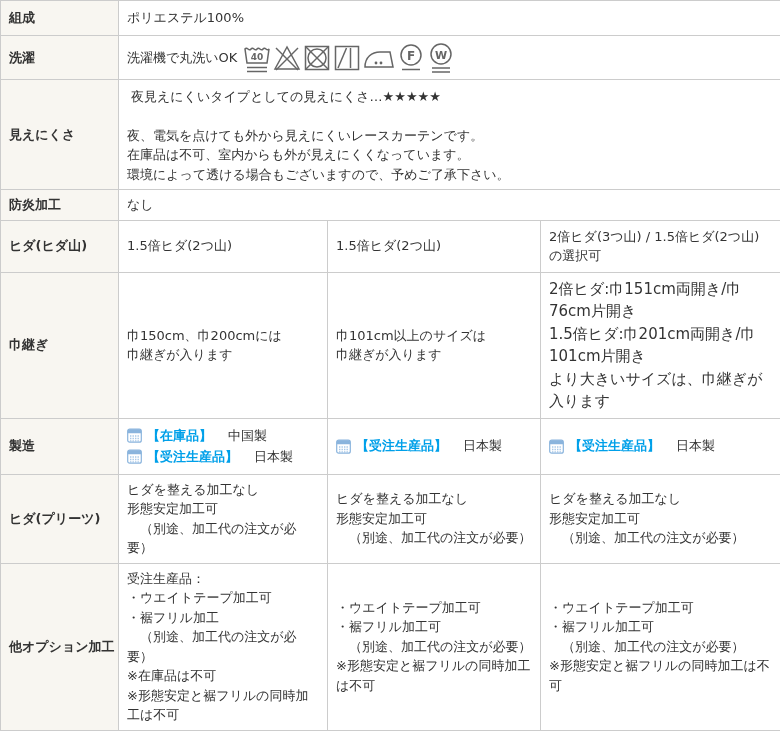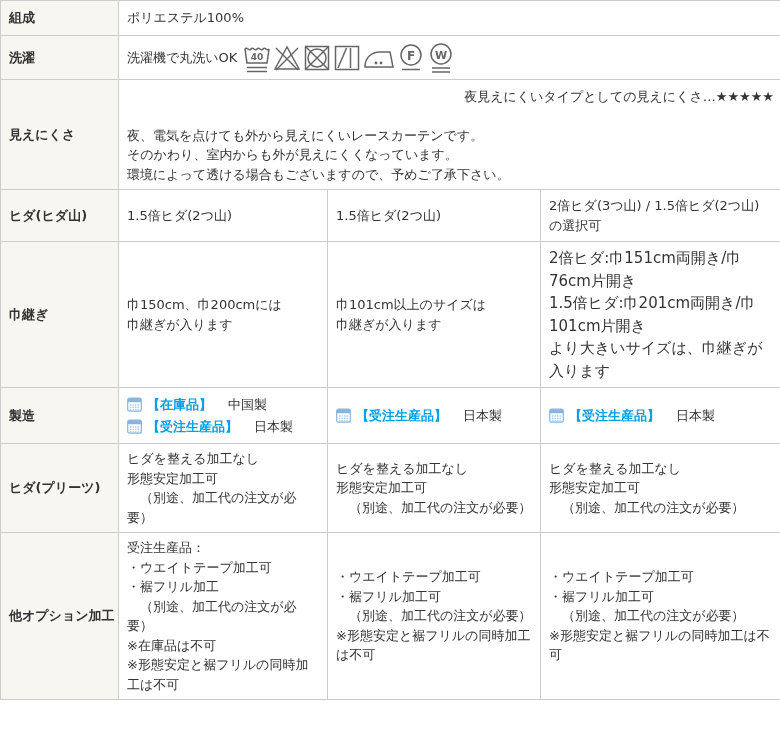--- a/index.html
+++ b/index.html
@@ -7,21 +7,21 @@
   .spec-wrap{width:780px;}
   table.spec{border-collapse:collapse;table-layout:fixed;width:780px;font-size:13px;color:#333;}
   table.spec td, table.spec th{border:1px solid #ccc;vertical-align:middle;padding:5px 6px 5px 8px;line-height:1.5;}
   table.spec th.rowlabel{background:#f8f6f1;text-align:left;font-weight:bold;white-space:nowrap;padding-left:8px;font-size:13px;}
   td.val{white-space:pre-line;margin-left:23px;}
   td.center{text-align:center;white-space:pre-line;}
   td.small{font-size:15px;line-height:1.55;}
   .wash-line{display:flex;align-items:center;}
   .wash-line .wash-text{margin-right:5px;white-space:nowrap;}
   .wash-icon{display:inline-flex;align-items:center;justify-content:flex-end;}
-  .vis-rating{margin:2px 0 0 4px;text-align:right;}
+  .vis-rating{margin:2px 0 0 4px;}
   .vis-desc{margin-top:19px;white-space:pre-line;}
   .mfg-line{display:flex;align-items:center;margin:2px 0;}
   .mfg-line .cal{display:inline-flex;margin-right:5px;}
   .mfg-tag{color:#00a0e9;font-weight:bold;white-space:nowrap;}
   .mfg-origin{margin-left:16px;white-space:nowrap;}
   
   tr.r-composition td, tr.r-composition th{height:24px;}
   tr.r-washing td, tr.r-washing th{height:33px;}
   tr.r-visibility td, tr.r-visibility th{height:97px;}
   tr.r-flame td, tr.r-flame th{height:18px;}
@@ -110,25 +110,29 @@
         </span>
       </div>
     </td>
   </tr>
 
   <tr class="r-visibility">
     <th class="rowlabel">見えにくさ</th>
     <td colspan="3">
       <div class="vis-rating">夜見えにくいタイプとしての見えにくさ…★★★★★</div>
       <div class="vis-desc">夜、電気を点けても外から見えにくいレースカーテンです。
-そのかわり、室内からも外が見えにくくなっています。
+在庫品は不可、室内からも外が見えにくくなっています。
 環境によって透ける場合もございますので、予めご了承下さい。</div>
     </td>
   </tr>
 
+  <tr class="r-flame">
+    <th class="rowlabel">防炎加工</th>
+    <td class="val" colspan="3">なし</td>
+  </tr>
 
 
 
   <tr class="r-hida">
     <th class="rowlabel">ヒダ(ヒダ山)</th>
     <td class="val">1.5倍ヒダ(2つ山)</td>
     <td class="val">1.5倍ヒダ(2つ山)</td>
     <td class="val">2倍ヒダ(3つ山) / 1.5倍ヒダ(2つ山)
 の選択可</td>
   </tr>

